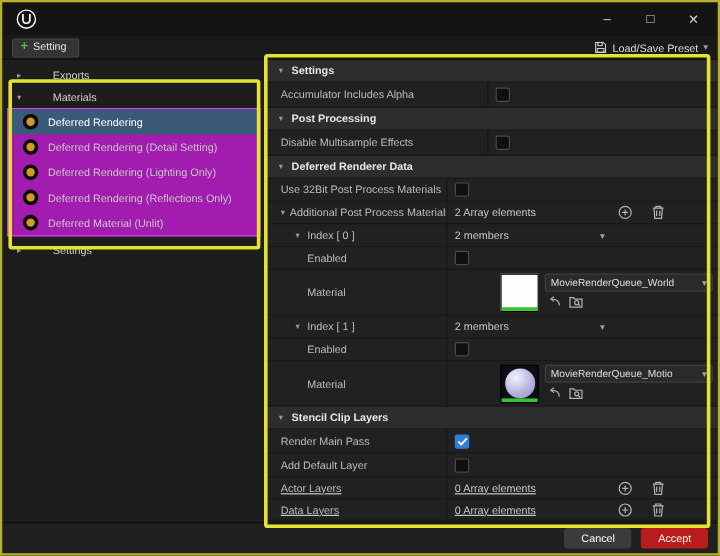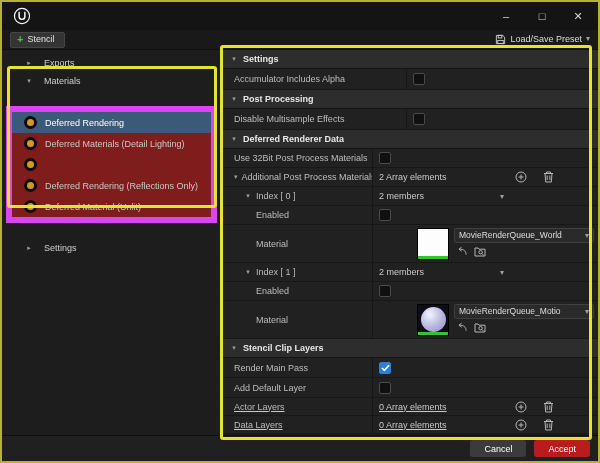--- a/index.html
+++ b/index.html
@@ -12,28 +12,28 @@
   }
   
   .titlebar{ height:28px; flex:0 0 28px; background:#141414; display:flex; align-items:center; padding:0 10px; }
   .ue-logo{ width:20px; height:20px; display:flex; align-items:center; justify-content:center; }
   .win-controls{ margin-left:auto; display:flex; gap:16px; align-items:center; }
   .wbtn{ width:20px; text-align:center; font-size:11px; color:#d6d6d6; cursor:pointer; }
   
   .toolbar{ height:20px; flex:0 0 20px; background:#191919; display:flex; align-items:center; padding:0 8px; border-bottom:1px solid #101010; }
   .setting-btn{ display:flex; align-items:center; gap:4px; background:#343434; border:1px solid #454545; border-radius:2px; color:#e2e2e2; padding:1px 10px 2px 6px; cursor:pointer; }
   .green-plus{ color:#46c04a; font-weight:bold; font-size:11px; line-height:1; }
-  .preset-btn{ margin-left:auto; display:flex; gap:4px; color:#dcdcdc; cursor:pointer; }
+  .preset-btn{ margin-left:auto; display:flex; align-items:center; gap:4px; color:#dcdcdc; cursor:pointer; }
   .caret{ color:#9e9e9e; font-size:8px; }
   
   .main{ flex:1; display:flex; min-height:0; }
   .sidebar{ width:220px; flex:0 0 220px; background:#1d1d1d; border-right:1px solid #101010; padding-top:4px; }
-  .side-row{ height:18px; display:flex; align-items:center; gap:11px; padding-left:23px; color:#cfcfcf; cursor:pointer; }
+  .side-row{ height:18px; display:flex; align-items:center; gap:24px; padding-left:10px; color:#cfcfcf; cursor:pointer; }
   .chev{ width:8px; color:#9a9a9a; font-size:7px; text-align:center; }
-  .side-list{ margin:16px 4px; background:#7f1d1d; border:6px solid #d946ef; }
+  .side-list{ margin:0 4px; background:#a21caf; border:1px solid #d946ef; }
   .item{ height:21px; display:flex; align-items:center; gap:8px; padding-left:12px; cursor:pointer; }
   .item.selected{ background:#3a5a77; color:#fff; }
   .dot-wrap{ width:13px; height:13px; flex:0 0 13px; border-radius:50%; background:#0b0b0b; display:flex; align-items:center; justify-content:center; cursor:pointer; }
   .dot{ width:7px; height:7px; border-radius:50%; background:#d19a26; }
   .side-settings{ margin-top:3px; }
   
   .details{ flex:1; background:#1e1e1e; display:flex; flex-direction:column; overflow:hidden; }
   .sect{ flex:0 0 19px; background:#2d2d2d; border-bottom:1px solid #141414; display:flex; align-items:center; gap:5px; padding-left:8px; color:#e8e8e8; font-weight:bold; cursor:pointer; }
   .prow{ display:flex; align-items:stretch; background:#212121; border-bottom:1px solid #181818; }
   .h21{ flex:0 0 21px;gap:34px; } .h20{ flex:0 0 20px; } .h19{ flex:0 0 19px; } .h18{ flex:0 0 18px;text-decoration:underline; } .h38{ flex:0 0 38px; }
@@ -82,21 +82,21 @@
     <div class="win-controls">
       <div class="wbtn">–</div>
       <div class="wbtn">□</div>
       <div class="wbtn">✕</div>
     </div>
   </div>
 
   <div class="toolbar">
     <div class="setting-btn">
       <span class="green-plus">+</span>
-      <span>Stencil</span>
+      <span>Setting</span>
     </div>
     <div class="preset-btn">
       <span class="ibtn">
         <svg width="11" height="11" viewBox="0 0 12 12">
           <path d="M1.5 1.5h7l2 2v7h-9z" fill="none" stroke="#cfcfcf"></path>
           <rect x="3.5" y="1.5" width="4" height="2.8" fill="none" stroke="#cfcfcf"></rect>
           <rect x="3" y="7" width="6" height="3.4" fill="none" stroke="#cfcfcf"></rect>
         </svg>
       </span>
       <span>Load/Save Preset</span>
@@ -120,26 +120,27 @@
         <div class="item selected">
           <span class="dot-wrap">
               <span class="dot"></span>
             </span>
           <span>Deferred Rendering</span>
         </div>
         <div class="item">
           <span class="dot-wrap">
               <span class="dot"></span>
             </span>
-          <span>Deferred Materials (Detail Lighting)</span>
+          <span>Deferred Rendering (Detail Setting)</span>
         </div>
         <div class="item">
           <span class="dot-wrap">
               <span class="dot"></span>
             </span>
+          <span>Deferred Rendering (Lighting Only)</span>
         </div>
         <div class="item">
           <span class="dot-wrap">
               <span class="dot"></span>
             </span>
           <span>Deferred Rendering (Reflections Only)</span>
         </div>
         <div class="item">
           <span class="dot-wrap">
               <span class="dot"></span>

